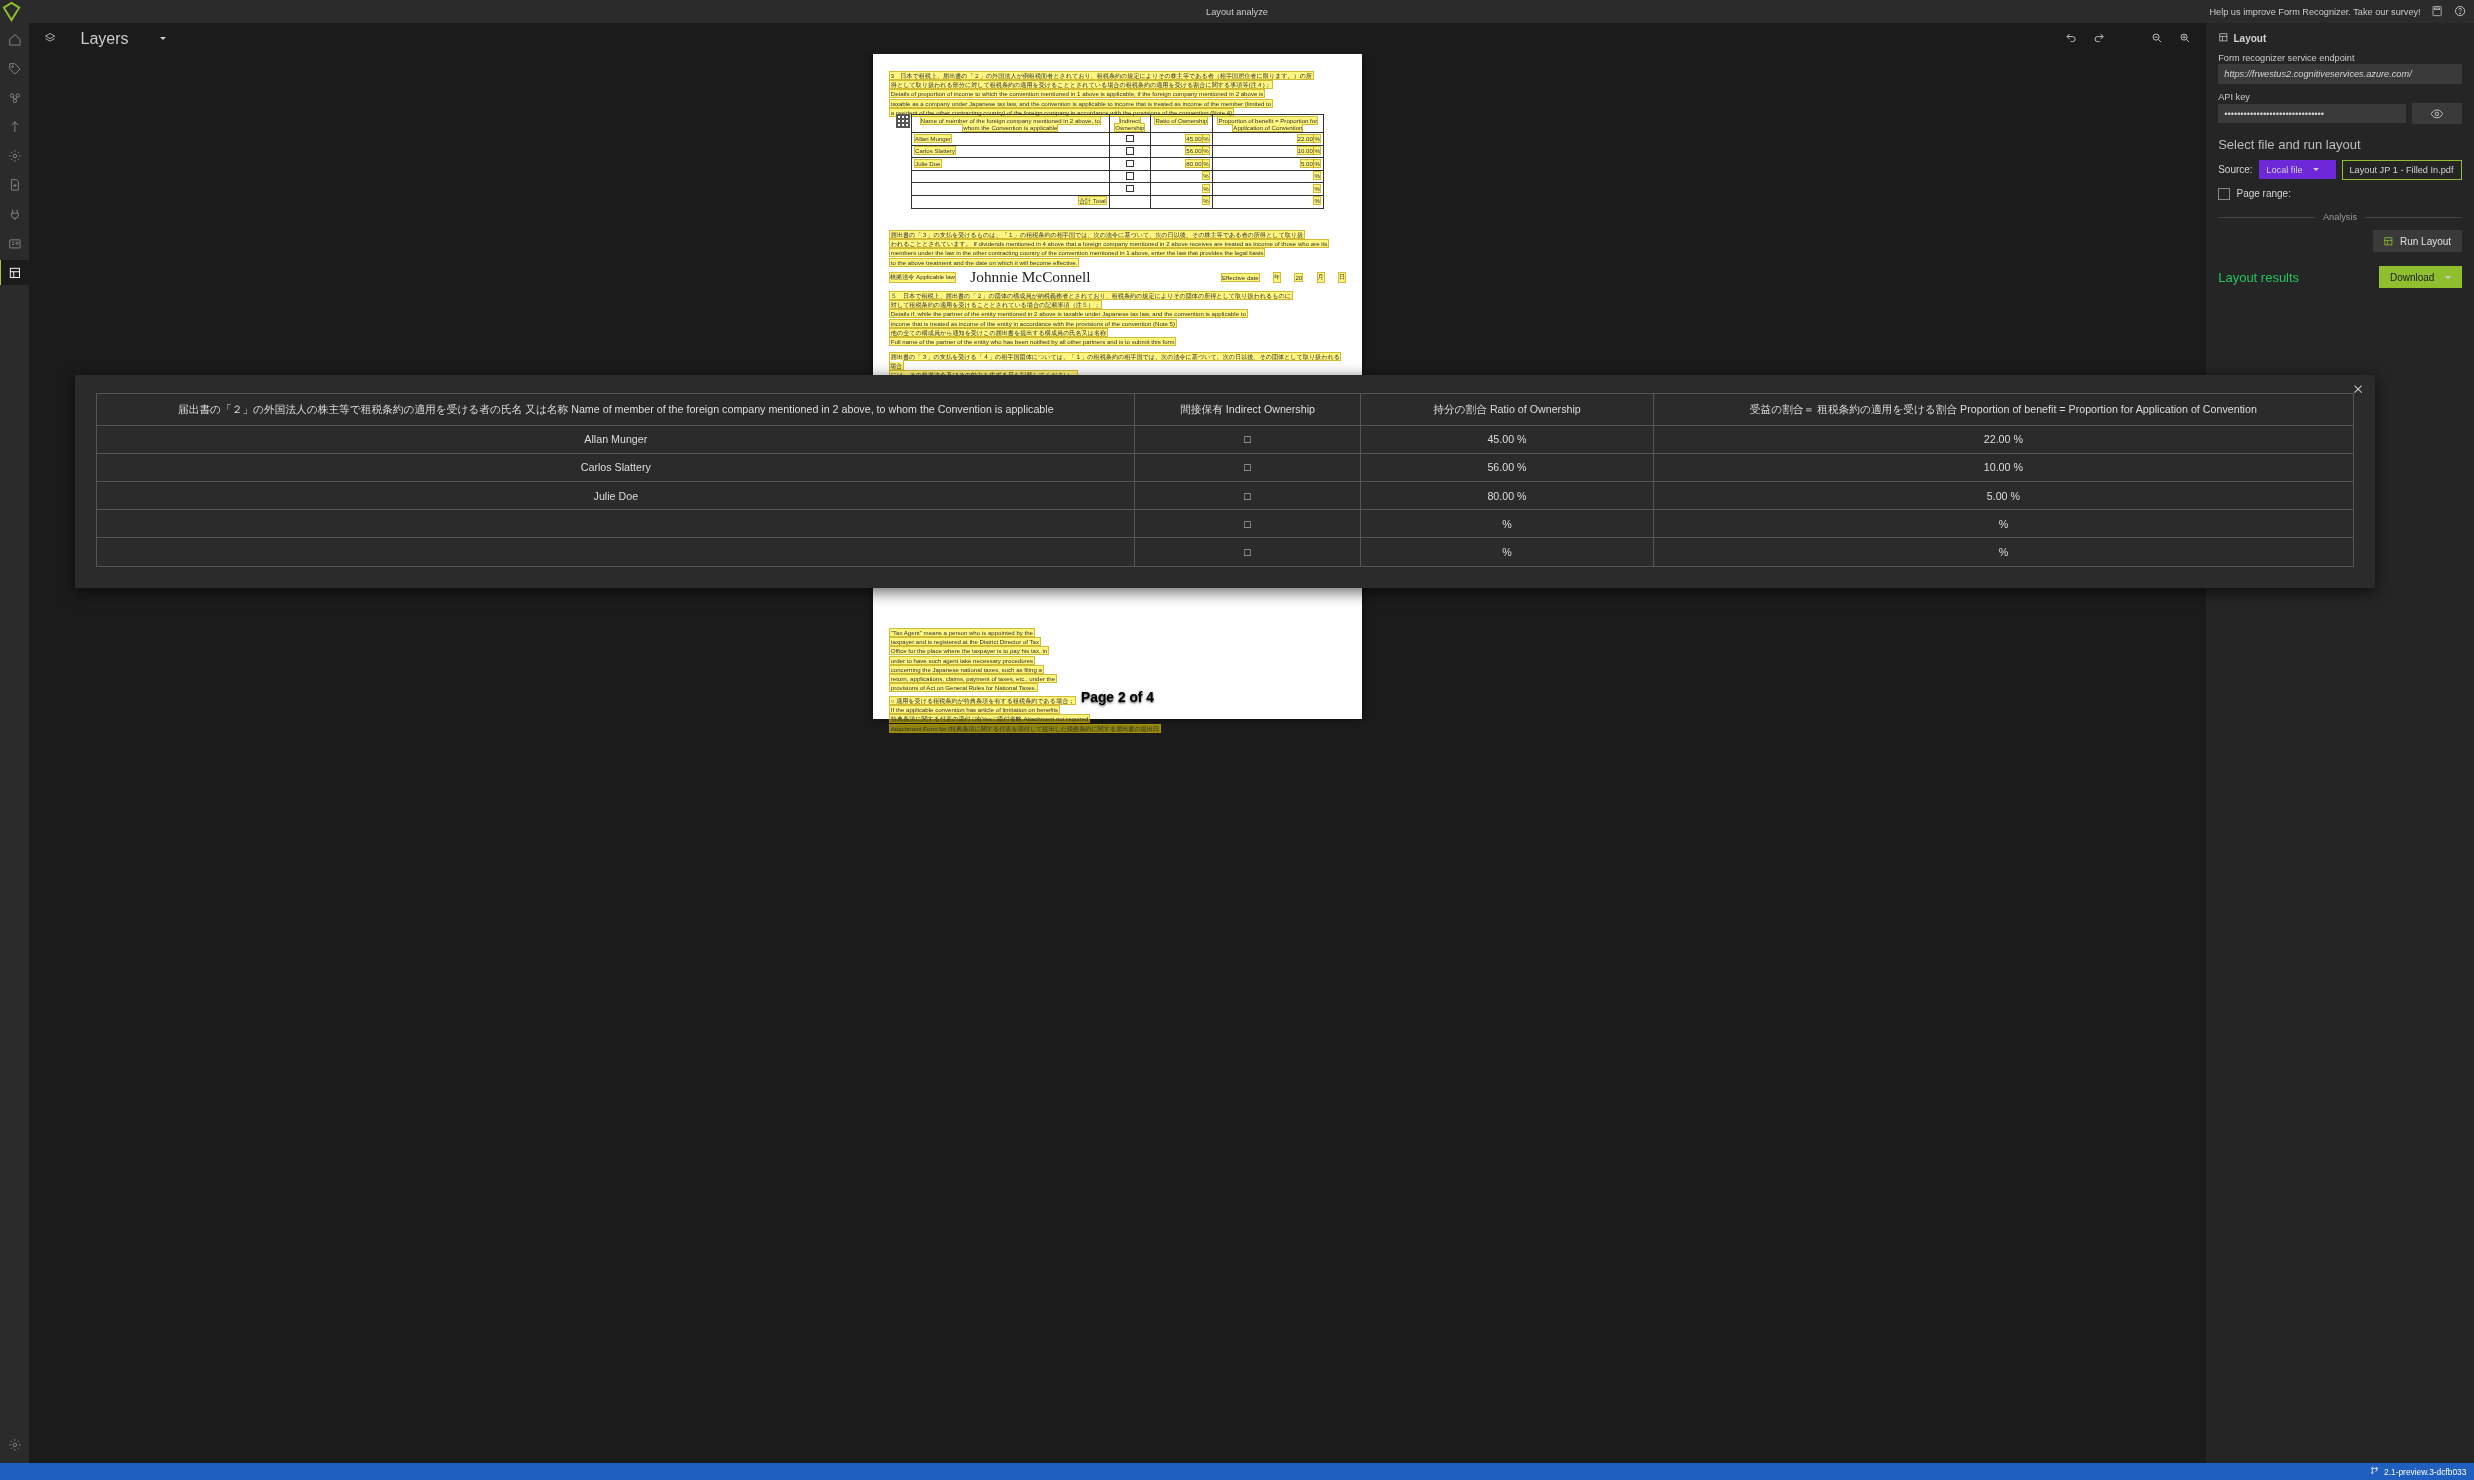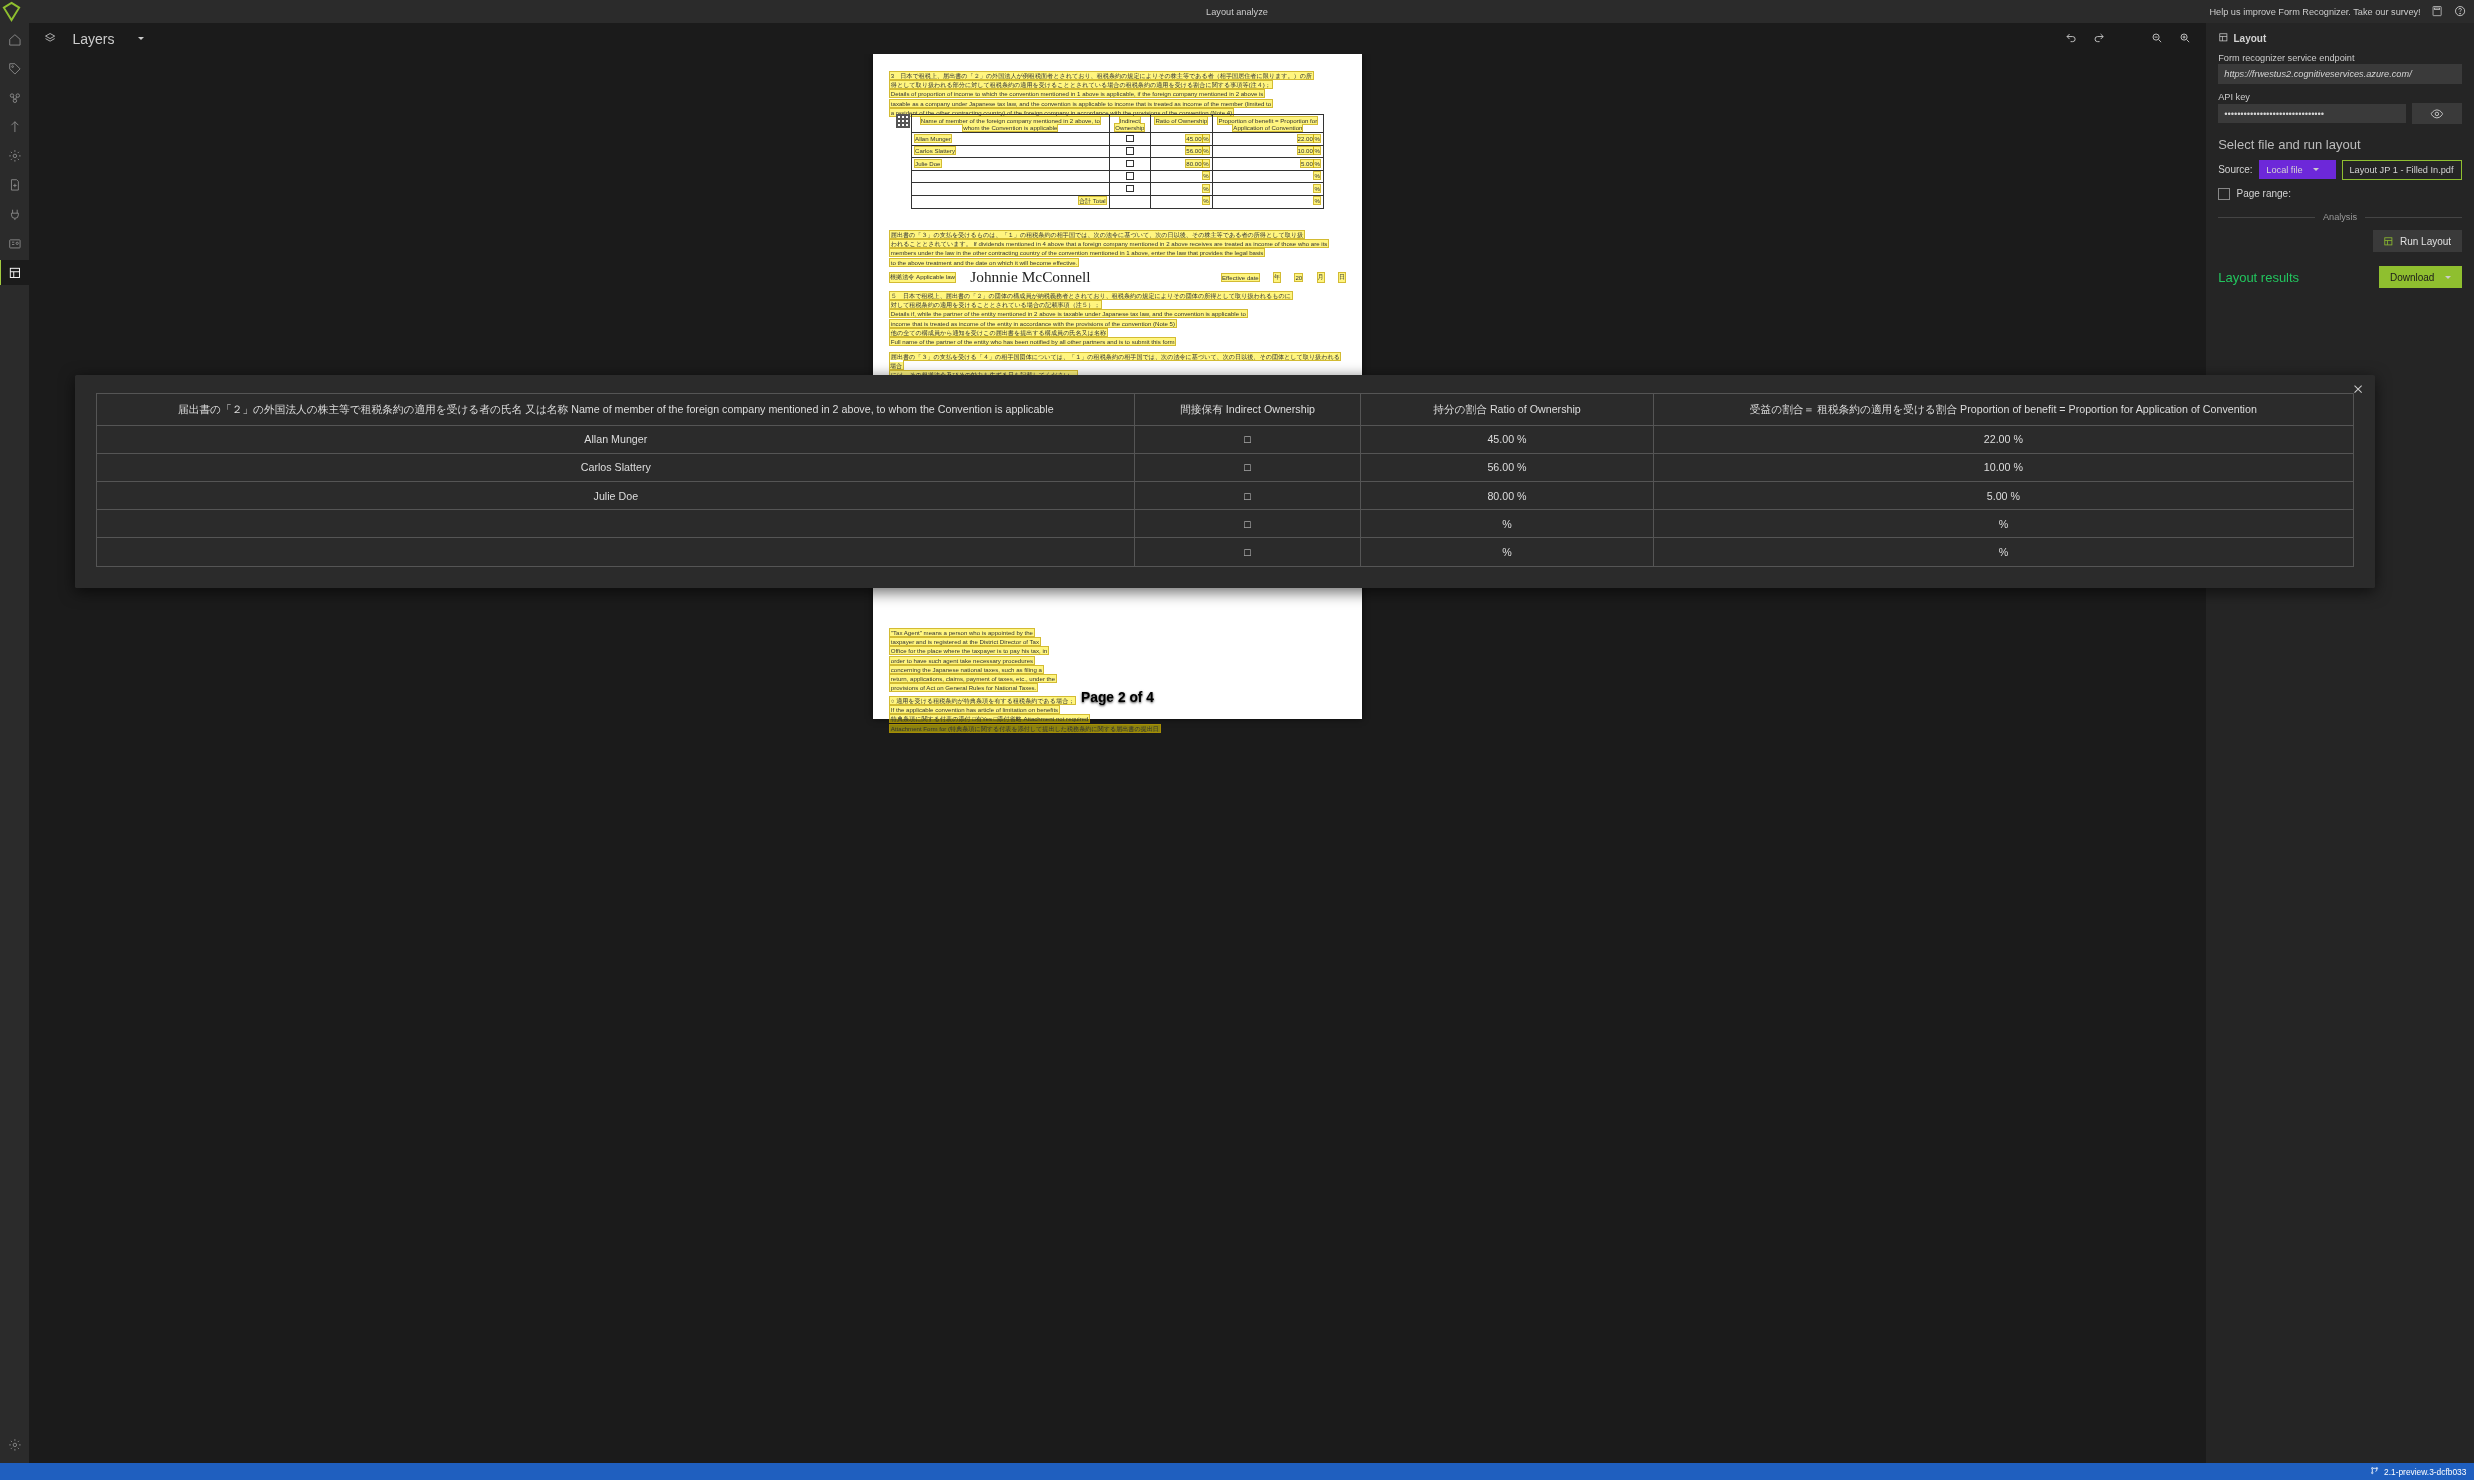--- a/index.html
+++ b/index.html
@@ -21,21 +21,21 @@
   .app-body { display:flex; height: calc(100% - 23px - 17px); }
   .leftbar { width:29px; background:#2b2b2b; display:flex; flex-direction:column; align-items:center; padding-top:4.6px; gap:4.6px; position:relative;}
   .leftbar .nav-icon { width:29px; height:24.5px; display:flex; align-items:center; justify-content:center; color:#8a8a8a; cursor:pointer;}
   .leftbar .nav-icon.active { background:#1b1b1b; color:#ffffff; border-left:1.5px solid #a1c93f;}
   .leftbar .nav-icon svg { width:13.8px; height:13.8px; }
   .leftbar .spacer { flex:1; }
   .leftbar .gear { margin-bottom:6.1px; }
 
   .workspace { flex:1; display:flex; background:#1b1b1b; position:relative;}
   .canvas-area { flex:1; display:flex; flex-direction:column; }
-  .canvas-toolbar { height:31px; display:flex; align-items:center; padding:0 15.3px; color:#cccccc; font-size:14px; gap:16px;}
+  .canvas-toolbar { height:31px; display:flex; align-items:center; padding:0 15.3px; color:#cccccc; font-size:16px; gap:24px;}
   .canvas-toolbar .layers-label { margin-right:3.1px;}
   .canvas-toolbar .tb-right { margin-left:auto; display:flex; gap:15.3px; align-items:center;}
   .tb-ico { color:#cccccc; cursor:pointer; display:flex;}
   .tb-ico svg { width:12.2px; height:12.2px;}
 
   .canvas-viewport { flex:1; overflow:hidden; position:relative; display:flex; justify-content:center; }
   .doc-page {
     width: 489px; height: 665px; background:#ffffff; position:relative; margin-top:0px;
     box-shadow:0 0 6.1px rgba(0,0,0,.6); font-size:6.1px; color:#333;
   }

